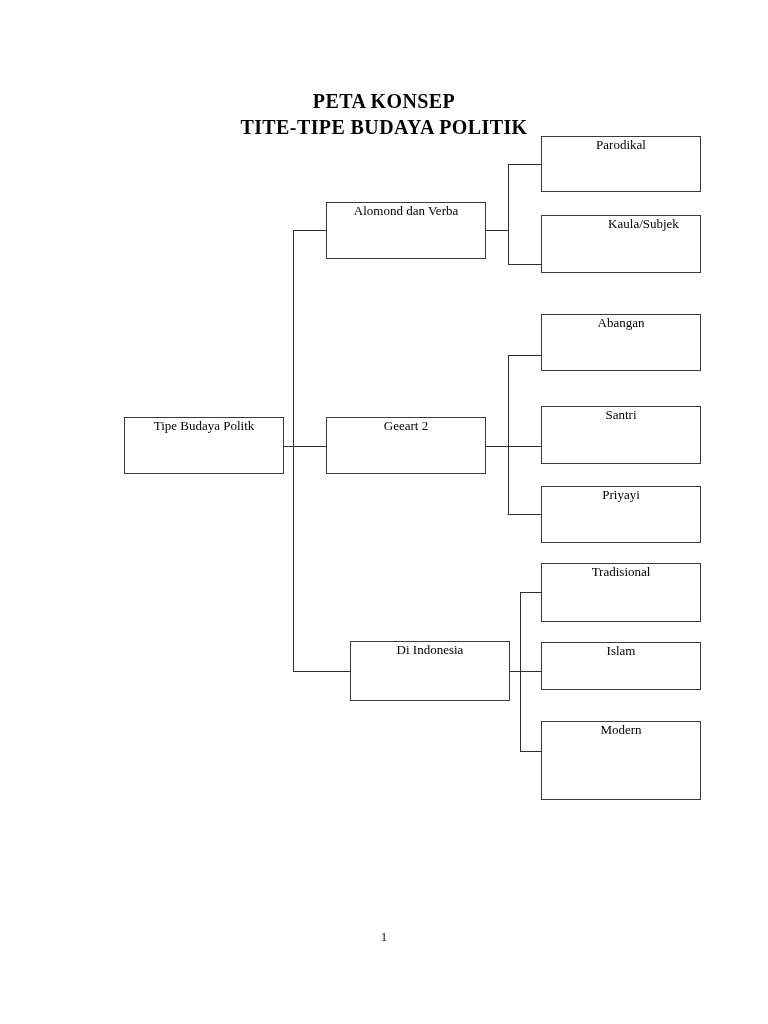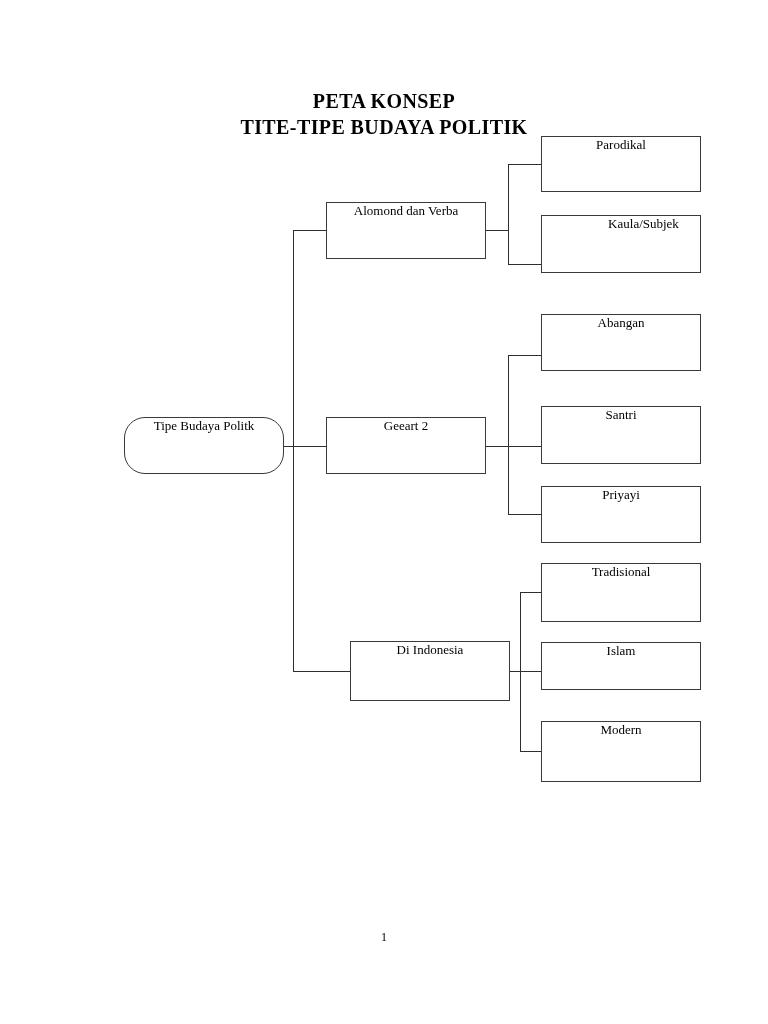--- a/index.html
+++ b/index.html
@@ -36,32 +36,32 @@
     background: #ffffff;
     box-sizing: border-box;
     display: flex;
     justify-content: center;
     text-align: center;
     color: #000000;
     font-family: "Liberation Serif", "DejaVu Serif", serif;
     font-size: 13px;
     line-height: 16px;
   }
-  .node-root  { left: 124px; top: 417px; width: 160px; height: 57px; border-radius: 21px; }
+  .node-root  { left: 124px; top: 417px; width: 160px; height: 57px; }
   .node-mid-1 { left: 326px; top: 202px; width: 160px; height: 57px; }
   .node-mid-2 { left: 326px; top: 417px; width: 160px; height: 57px; }
   .node-mid-3 { left: 350px; top: 641px; width: 160px; height: 60px; }
   .node-leaf-1 { left: 541px; top: 136px; width: 160px; height: 56px; }
   .node-leaf-2 { left: 541px; top: 215px; width: 160px; height: 58px; padding-left: 45px; }
   .node-leaf-3 { left: 541px; top: 314px; width: 160px; height: 57px; }
   .node-leaf-4 { left: 541px; top: 406px; width: 160px; height: 58px; }
   .node-leaf-5 { left: 541px; top: 486px; width: 160px; height: 57px; }
   .node-leaf-6 { left: 541px; top: 563px; width: 160px; height: 59px; }
   .node-leaf-7 { left: 541px; top: 642px; width: 160px; height: 48px; }
-  .node-leaf-8 { left: 541px; top: 721px; width: 160px; height: 61px; }
+  .node-leaf-8 { left: 541px; top: 721px; width: 160px; height: 79px; }
 
   .conn {
     position: absolute;
     background: #2e2e2e;
   }
   .h { height: 1px; }
   .v { width: 1px; }
 
   .page-number {
     position: absolute;

